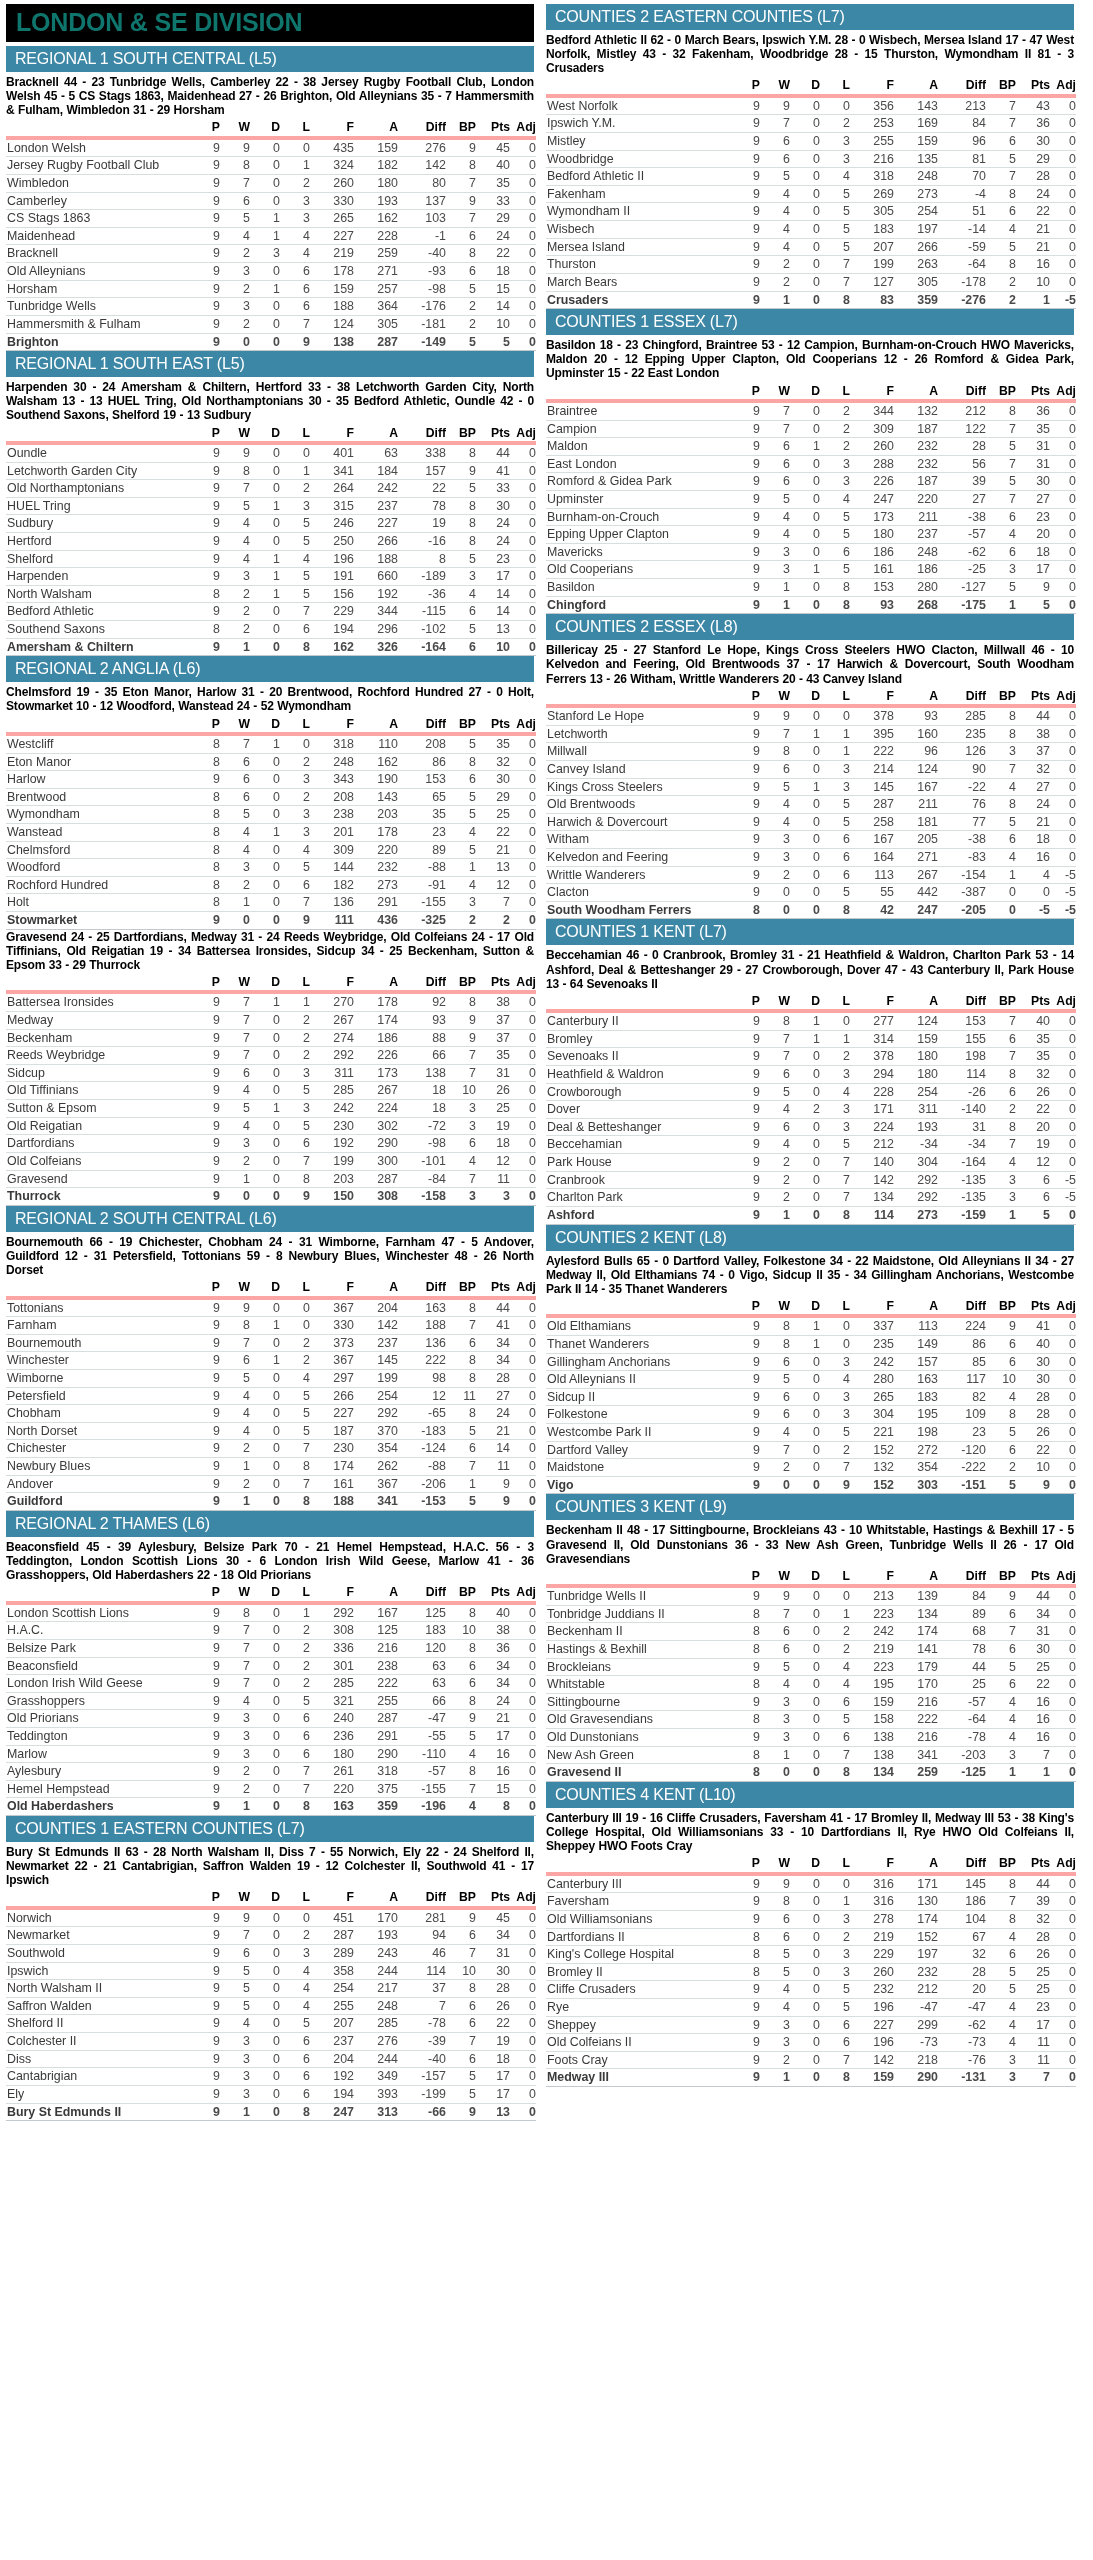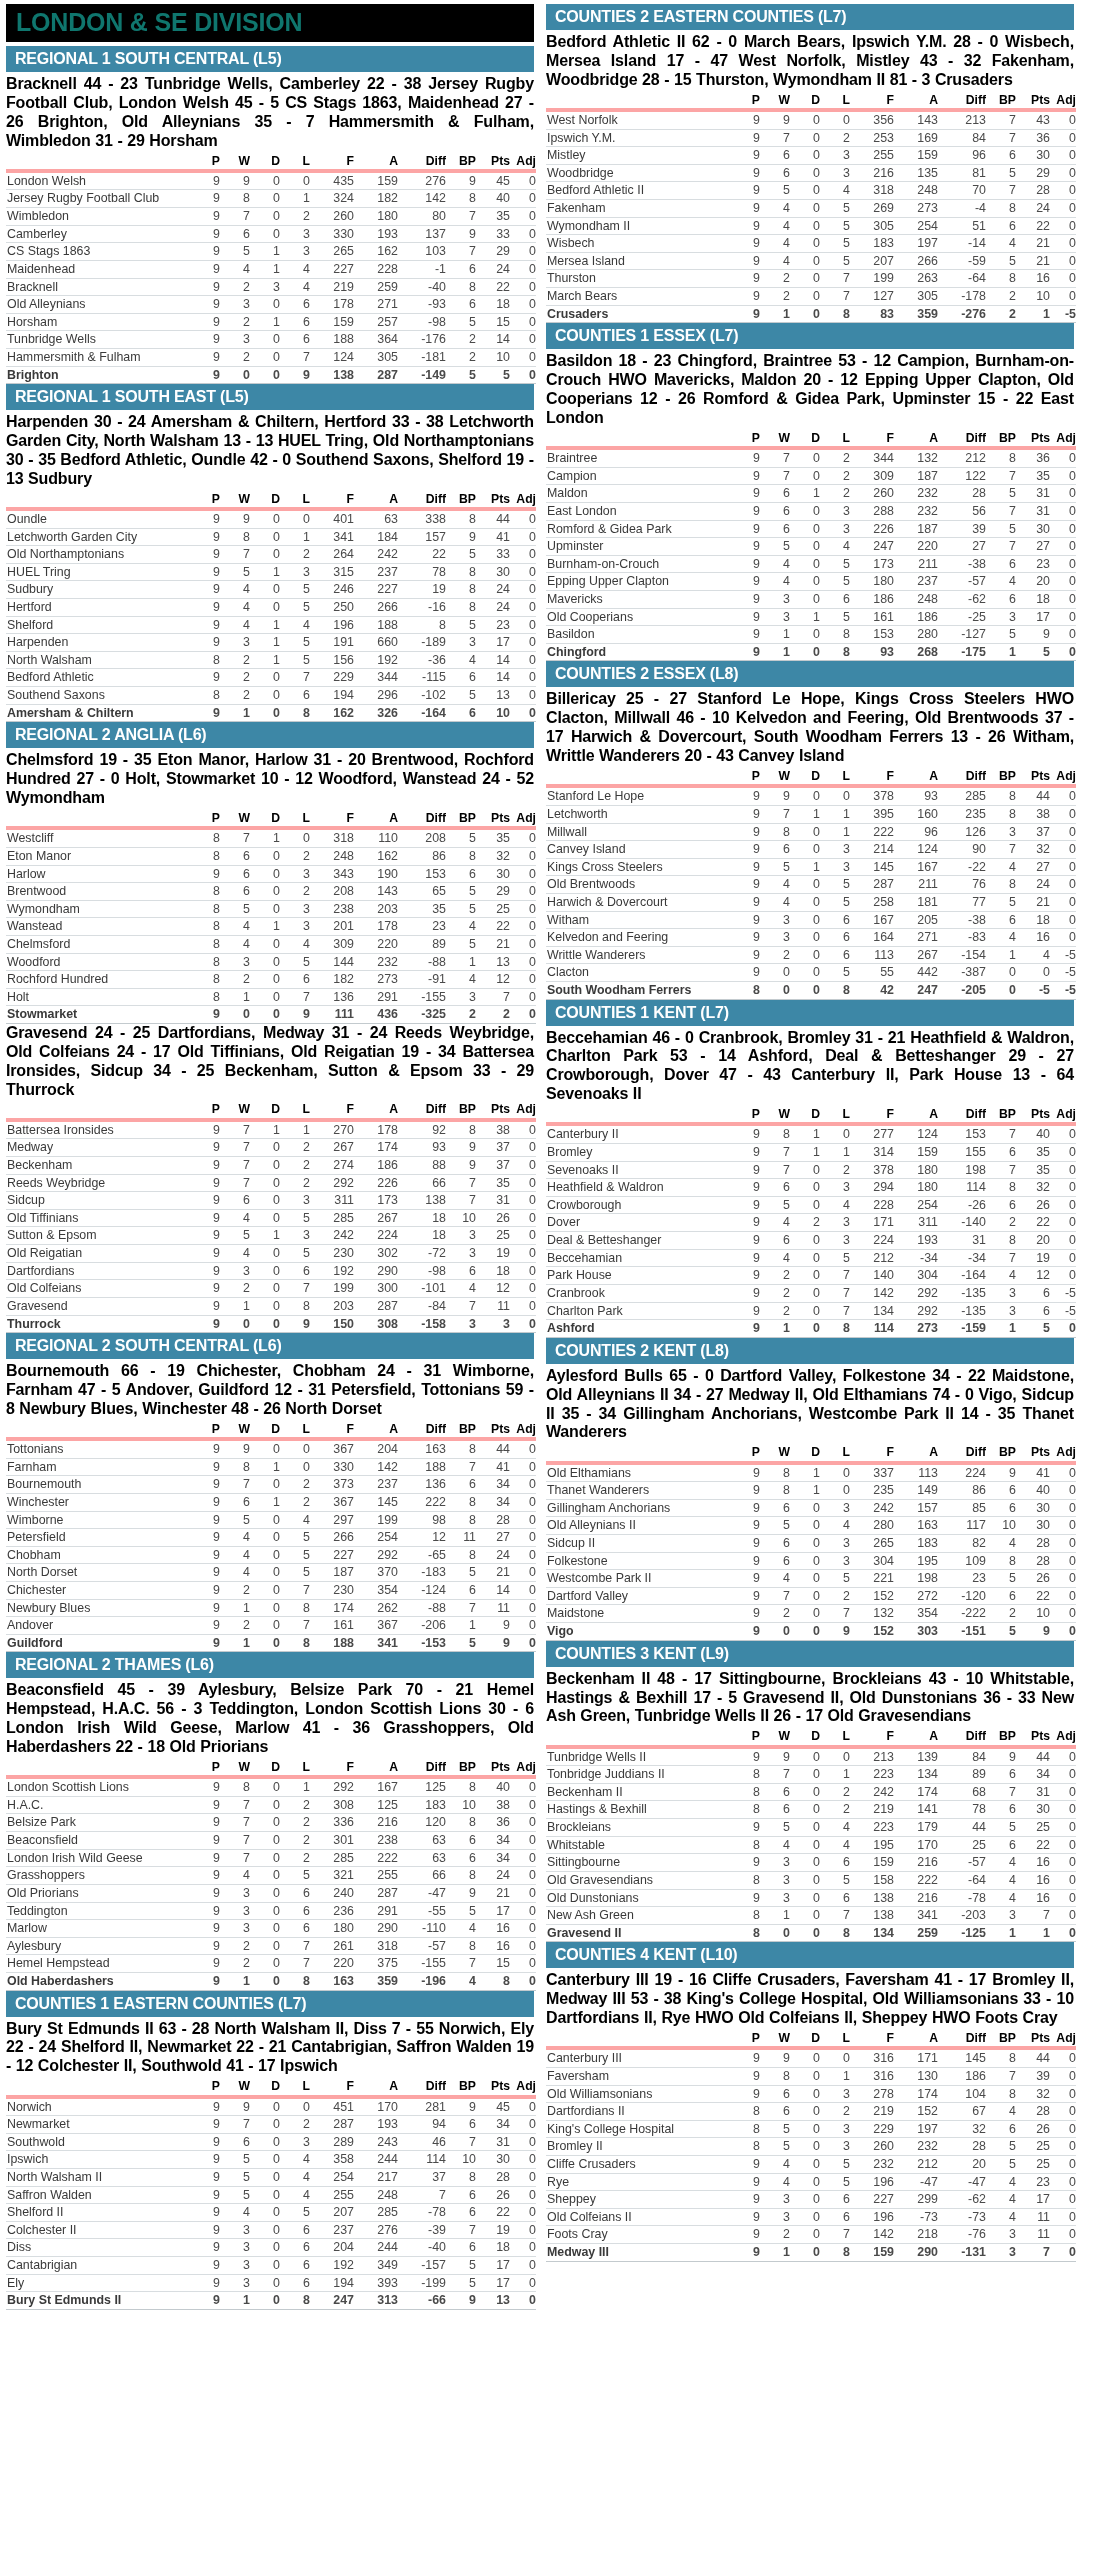--- a/index.html
+++ b/index.html
@@ -36,32 +36,32 @@
     line-height: 1;
     padding: 6px 8px 7px 10px;
     margin-bottom: 4px;
   }
 
   
   .league-bar {
     background: #3d87a6;
     color: #ffffff;
     font-size: 16px;
-    font-weight: bold;
+    font-weight: normal;
     letter-spacing: -0.2px;
     line-height: 1;
     padding: 5px 8px 5px 9px;
     margin-top: 6px;
     margin-bottom: 3px;
   }
   .league-bar:first-child { margin-top: 0; }
 
   
   .results {
-    font-size: 16px;
+    font-size: 12px;
     font-weight: bold;
     line-height: 1.18;
     text-align: justify;
     margin: 0 0 2px 0;
     letter-spacing: -0.15px;
     word-spacing: 0.3px;
   }
 
   
   table.standings {

